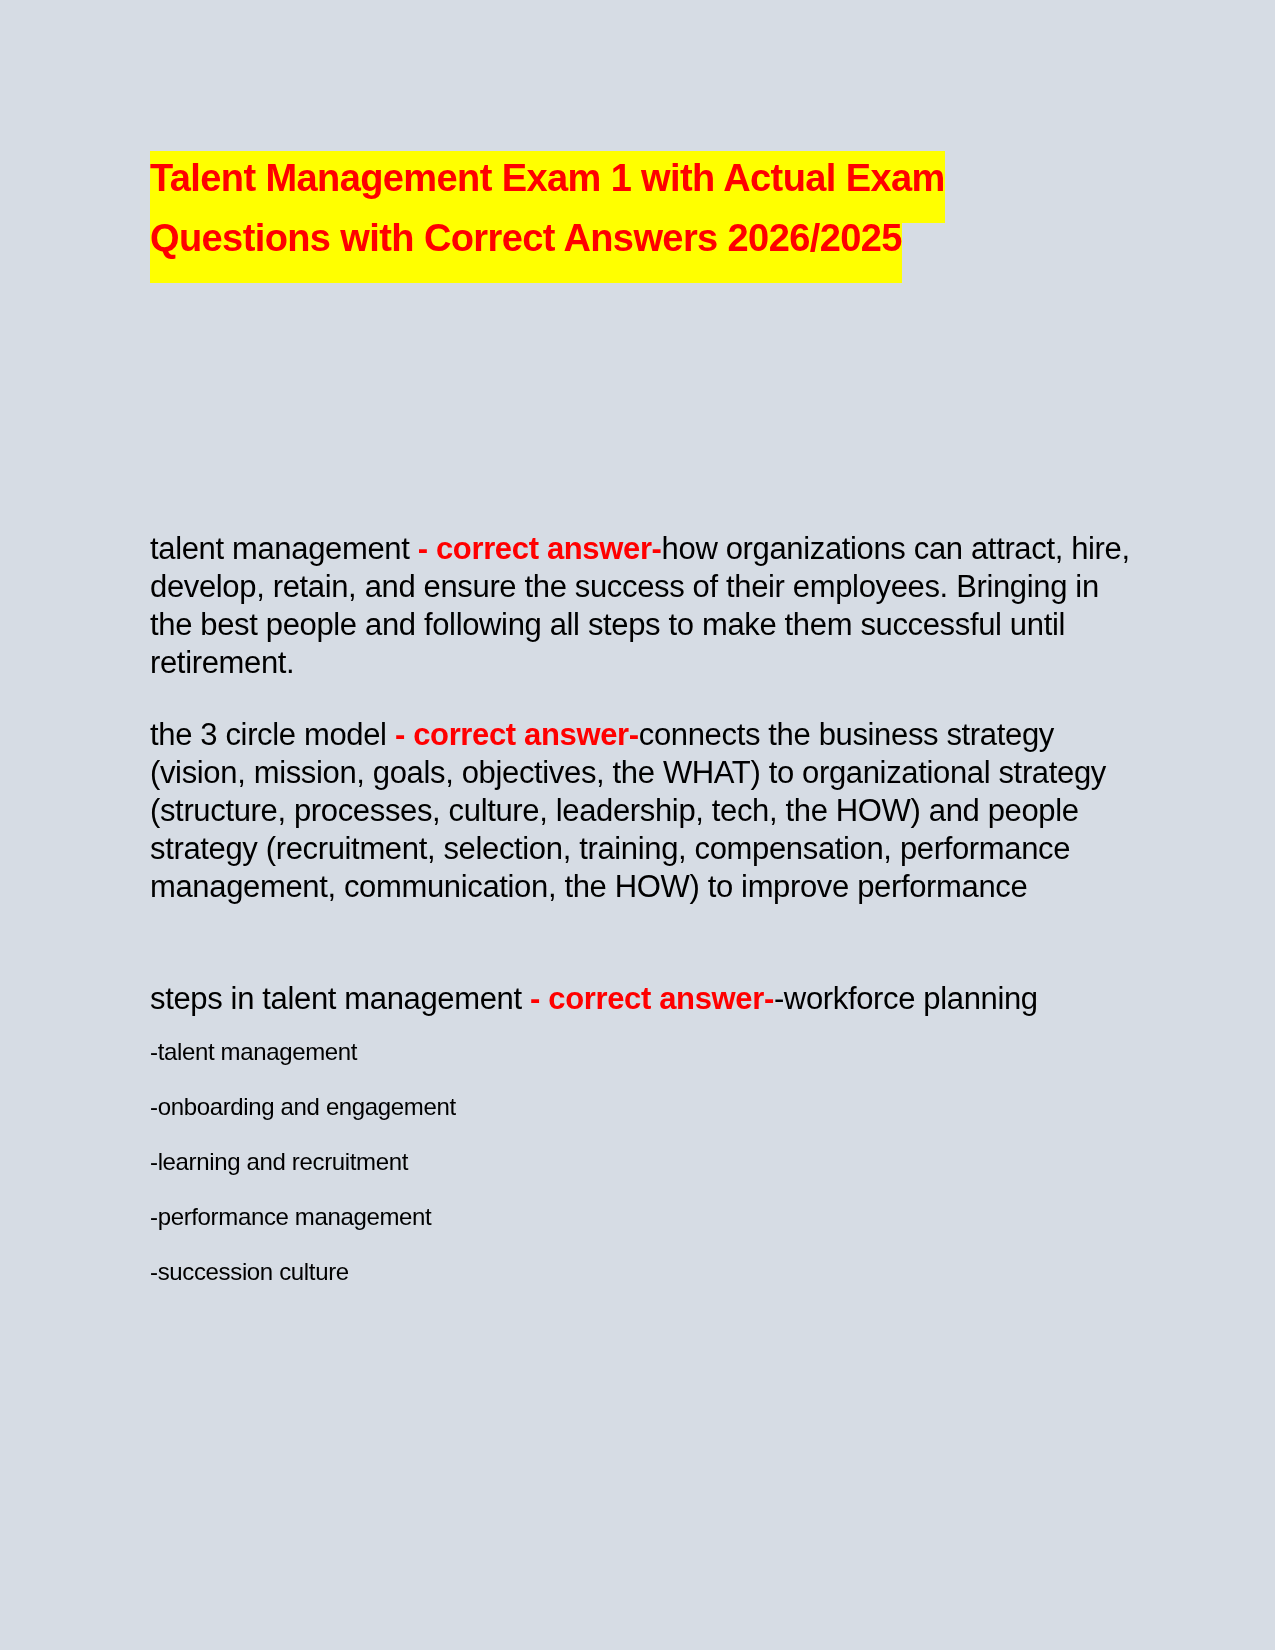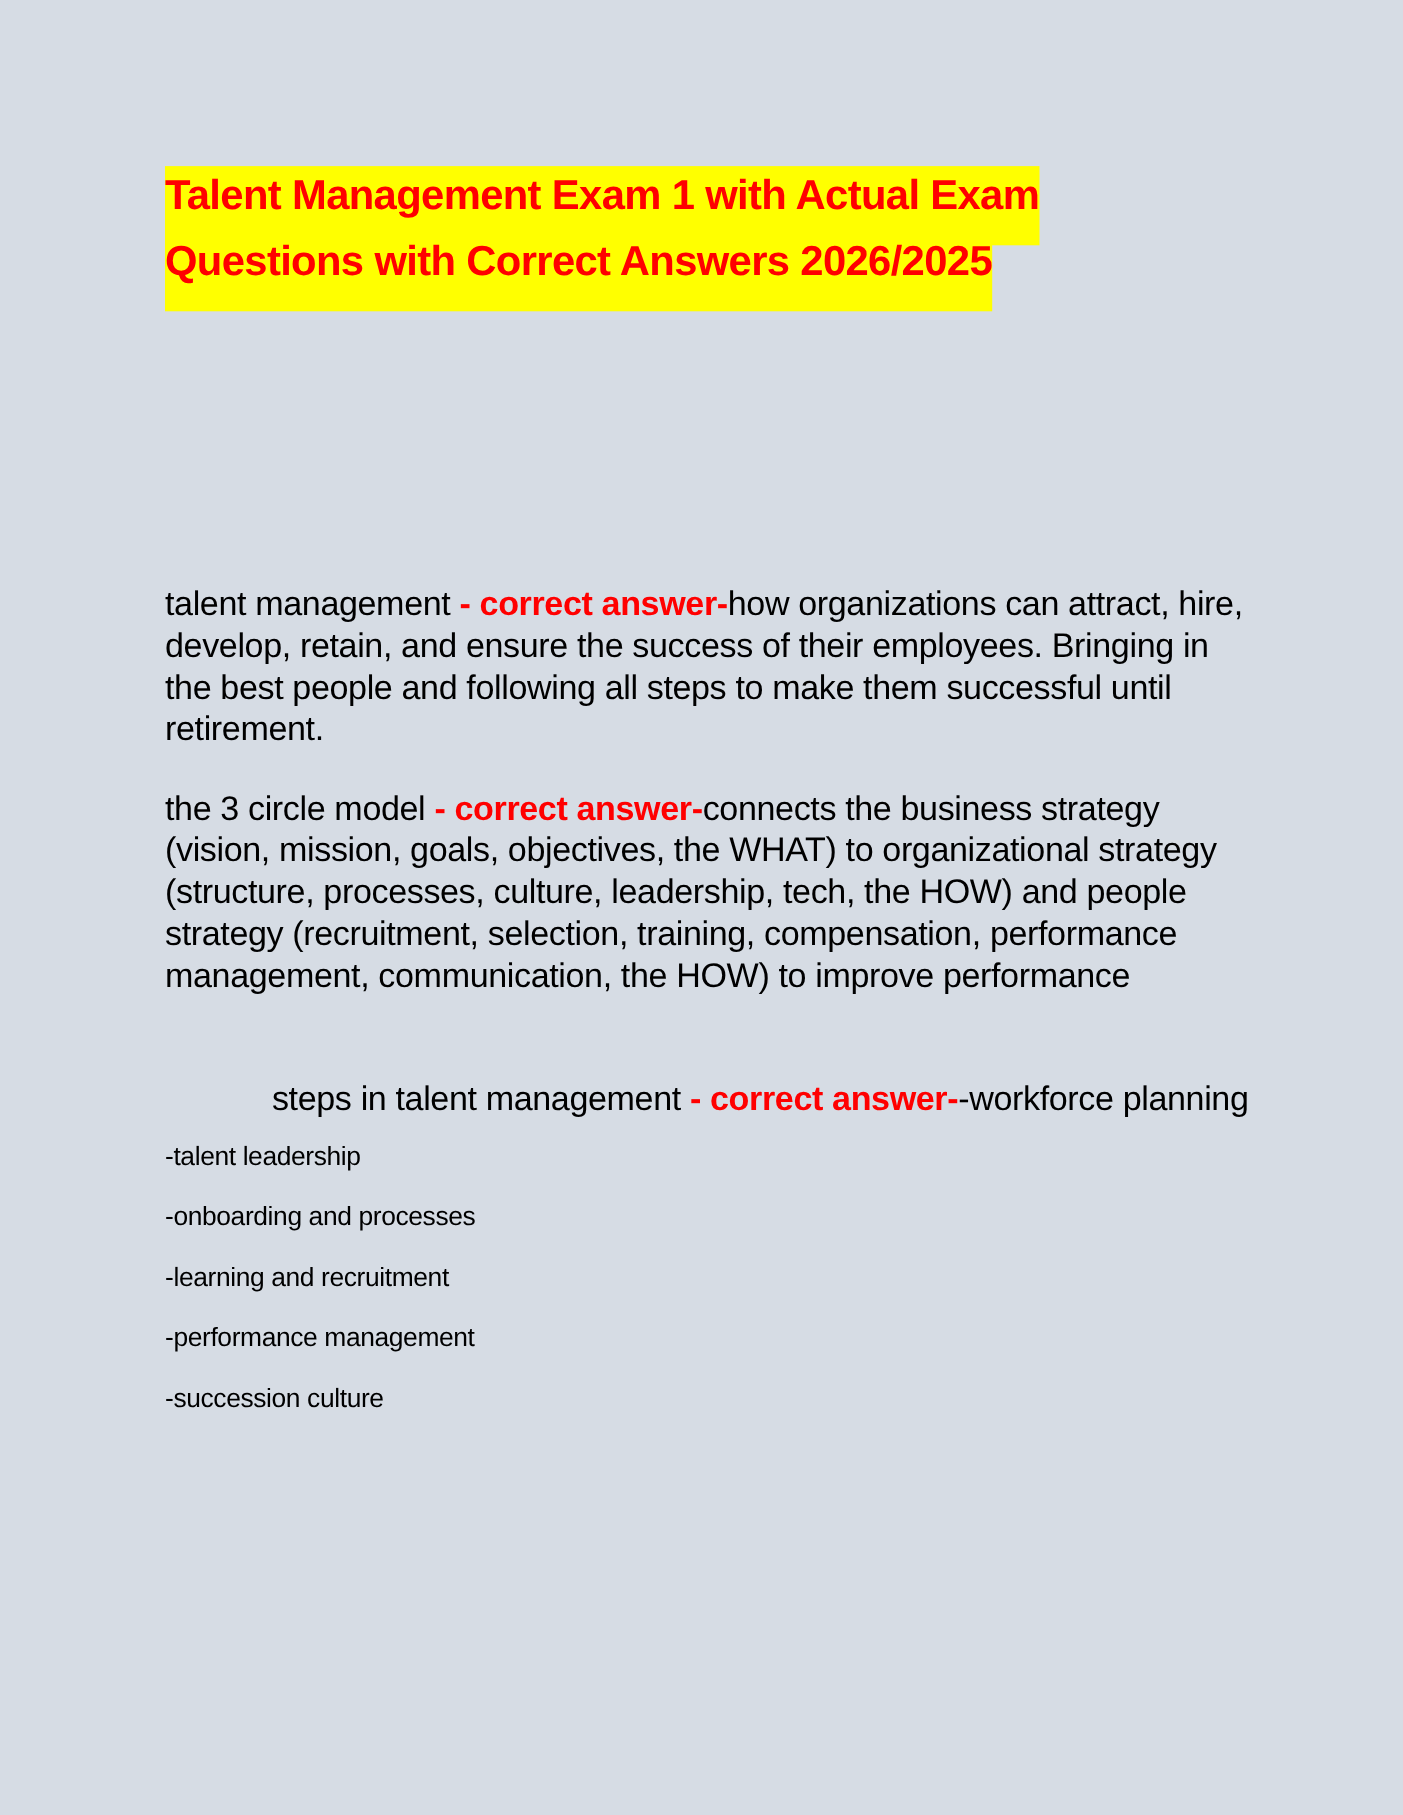--- a/index.html
+++ b/index.html
@@ -50,21 +50,21 @@
       letter-spacing: -0.35px;
     }
     .qa .term { color: #000; }
     .qa .marker {
       color: #ff0000;
       font-weight: bold;
     }
     .qa .answer { color: #000; }
     #qa1 { top: 530px; }
     #qa2 { top: 716px; }
-    #qa3 { top: 980px; text-align: right; }
+    #qa3 { top: 980px; }
     .steps {
       position: absolute;
       left: 150px;
       top: 1033px;
       margin: 0;
       padding: 0;
       list-style: none;
       font-size: 24px;
       letter-spacing: -0.35px;
     }
@@ -83,20 +83,20 @@
     <span class="hl">Questions with Correct Answers 2026/2025</span>
   </h1>
 
   <p class="qa" id="qa1"><span class="term">talent management </span><span class="marker">- correct answer-</span><span class="answer">how organizations can attract, hire, develop, retain, and ensure the success of their employees. Bringing in the best people and following all steps to make them successful until retirement.</span></p>
 
   <p class="qa" id="qa2"><span class="term">the 3 circle model </span><span class="marker">- correct answer-</span><span class="answer">connects the business strategy (vision, mission, goals, objectives, the WHAT) to organizational strategy (structure, processes, culture, leadership, tech, the HOW) and people strategy (recruitment, selection, training, compensation, performance management, communication, the HOW) to improve performance</span></p>
 
   <p class="qa" id="qa3"><span class="term">steps in talent management </span><span class="marker">- correct answer-</span><span class="answer">-workforce planning</span></p>
 
   <ul class="steps">
-    <li>-talent leadership</li>
-    <li>-onboarding and processes</li>
+    <li>-talent management</li>
+    <li>-onboarding and engagement</li>
     <li>-learning and recruitment</li>
     <li>-performance management</li>
     <li>-succession culture</li>
   </ul>
 
 </div>
 
 </body></html>

